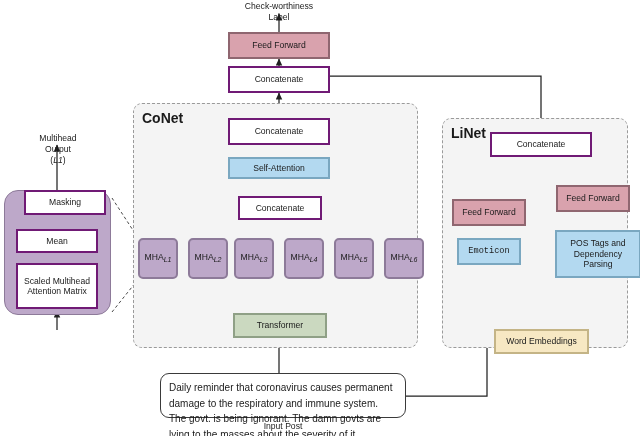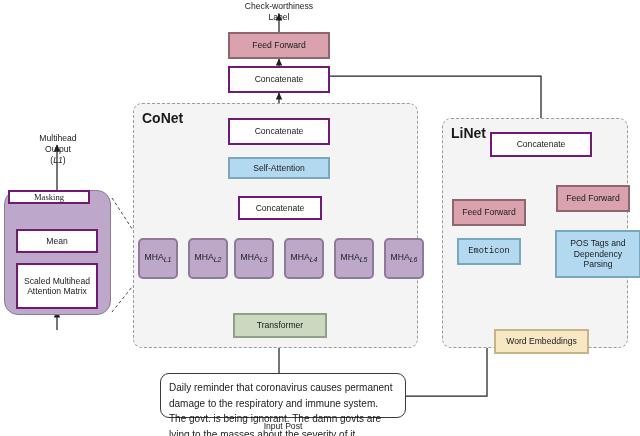--- a/index.html
+++ b/index.html
@@ -231,21 +231,21 @@
   <div class="node pink" style="left:556px; top:185px; width:74px; height:27px;">Feed Forward</div>
 
   <div class="node blue" style="left:457px; top:238px; width:64px; height:27px;font-family:Liberation Mono, monospace;">Emoticon</div>
 
   <div class="node blue" style="left:555px; top:230px; width:86px; height:48px; padding:0 3px;">POS Tags and Dependency Parsing</div>
 
   <div class="node cream" style="left:494px; top:287px; width:95px; height:25px;margin-top:42px;">Word Embeddings</div>
 
   <div class="detail-panel" style="left:4px; top:190px; width:107px; height:125px;"></div>
 
-  <div class="node plain" style="left:8px; top:190px; width:82px; height:14px; top:190px;font-family:Liberation Serif, serif;">Masking</div>
+  <div class="node plain" style="left:24px; top:190px; width:82px; height:25px; top:190px;">Masking</div>
 
   <div class="node plain" style="left:16px; top:263px; width:82px; height:46px; padding:0 3px;">Scaled Multihead Attention Matrix</div>
 
   <div class="node plain" style="left:16px; top:229px; width:82px; height:24px;">Mean</div>
 
   <div class="post-box" style="left:160px; top:373px; width:246px; height:45px;">Daily reminder that coronavirus causes permanent damage to the respiratory and immune system. The govt. is being ignorant. The damn govts are lying to the masses about the severity of it.</div>
 
   <div class="freetext" style="left:233px; top:421px; width:100px;">Input Post</div>
 
 </div>

